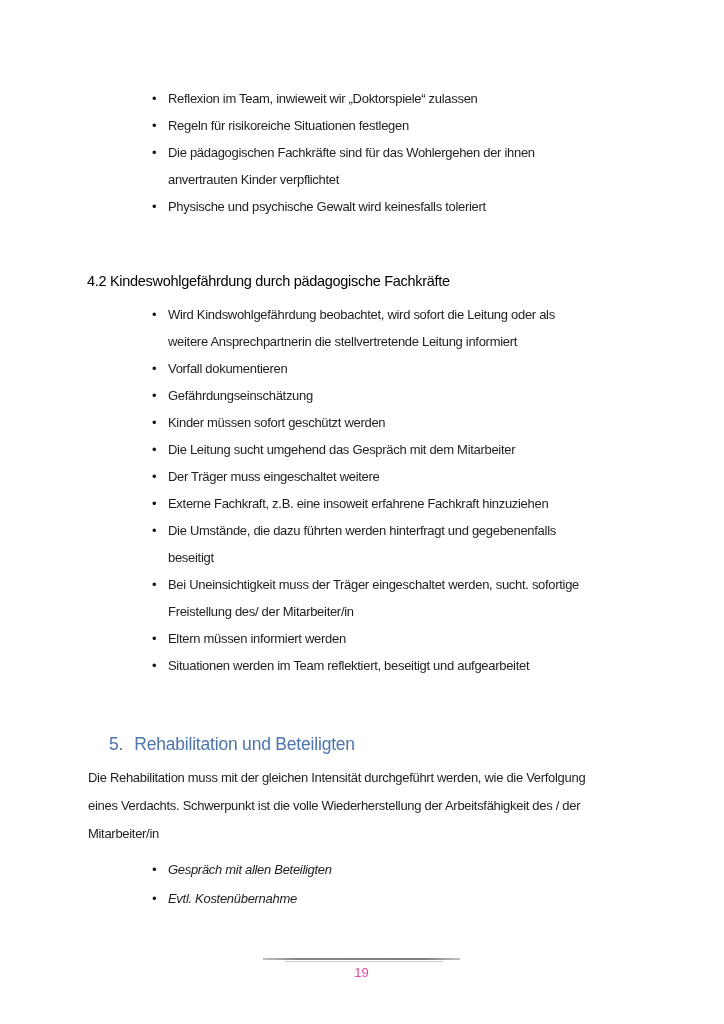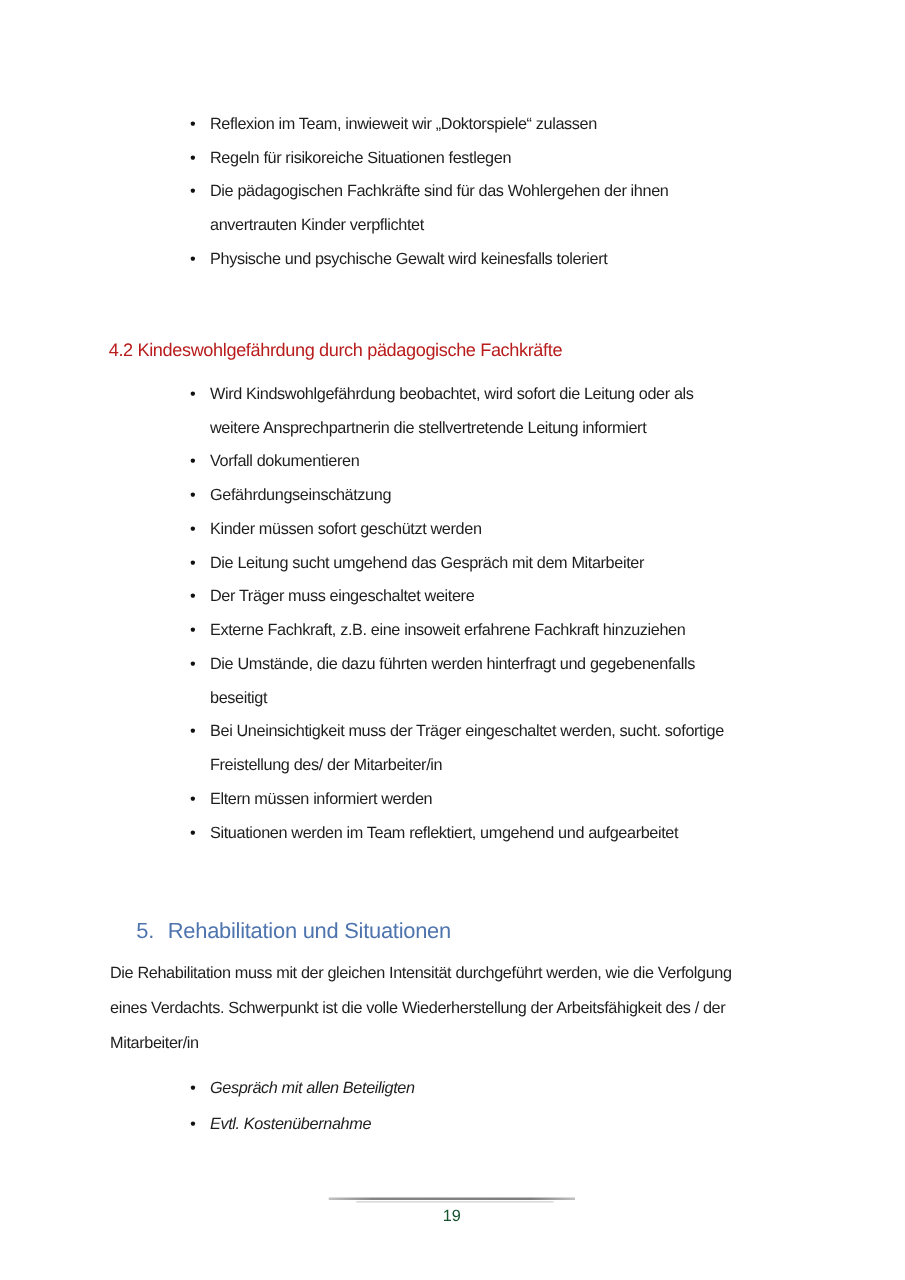--- a/index.html
+++ b/index.html
@@ -37,21 +37,21 @@
   .list-mid { margin-top: 9px; }
   .list-bottom { margin-top: 7px; font-style: italic; }
   .list-bottom li { line-height: 29px; }
 
   h2.sec42 {
     margin: 51px 0 0 87px;
     font-size: 14.5px;
     font-weight: normal;
     letter-spacing: -0.3px;
     line-height: 21px;
-    color: #b91c1c;
+    color: #000000;
   }
 
   h1.sec5 {
     margin: 53px 0 0 109px;
     font-size: 17.5px;
     font-weight: normal;
     letter-spacing: -0.2px;
     line-height: 25px;
     color: #4e74ae;
   }
@@ -82,21 +82,21 @@
   }
   .page-number {
     position: absolute;
     left: 263px;
     top: 965px;
     width: 197px;
     text-align: center;
     font-size: 13px;
     letter-spacing: 0;
     line-height: 16px;
-    color: #14532d;
+    color: #ec4899;
   }
 </style>
 </head>
 <body>
 
 <div class="page">
 
   <ul class="blist list-top">
     <li>Reflexion im Team, inwieweit wir „Doktorspiele“ zulassen</li>
     <li>Regeln für risikoreiche Situationen festlegen</li>
@@ -114,25 +114,25 @@
     <li>Gefährdungseinschätzung</li>
     <li>Kinder müssen sofort geschützt werden</li>
     <li>Die Leitung sucht umgehend das Gespräch mit dem Mitarbeiter</li>
     <li>Der Träger muss eingeschaltet weitere</li>
     <li>Externe Fachkraft, z.B. eine insoweit erfahrene Fachkraft hinzuziehen</li>
     <li>Die Umstände, die dazu führten werden hinterfragt und gegebenenfalls
 beseitigt</li>
     <li>Bei Uneinsichtigkeit muss der Träger eingeschaltet werden, sucht. sofortige
 Freistellung des/ der Mitarbeiter/in</li>
     <li>Eltern müssen informiert werden</li>
-    <li>Situationen werden im Team reflektiert, umgehend und aufgearbeitet</li>
+    <li>Situationen werden im Team reflektiert, beseitigt und aufgearbeitet</li>
   </ul>
 
   <h1 class="sec5">
-    <span class="hnum">5.</span><span>Rehabilitation und Situationen</span>
+    <span class="hnum">5.</span><span>Rehabilitation und Beteiligten</span>
   </h1>
 
   <p class="para">Die Rehabilitation muss mit der gleichen Intensität durchgeführt werden, wie die Verfolgung
 eines Verdachts. Schwerpunkt ist die volle Wiederherstellung der Arbeitsfähigkeit des / der
 Mitarbeiter/in</p>
 
   <ul class="blist list-bottom">
     <li>Gespräch mit allen Beteiligten</li>
     <li>Evtl. Kostenübernahme</li>
   </ul>

